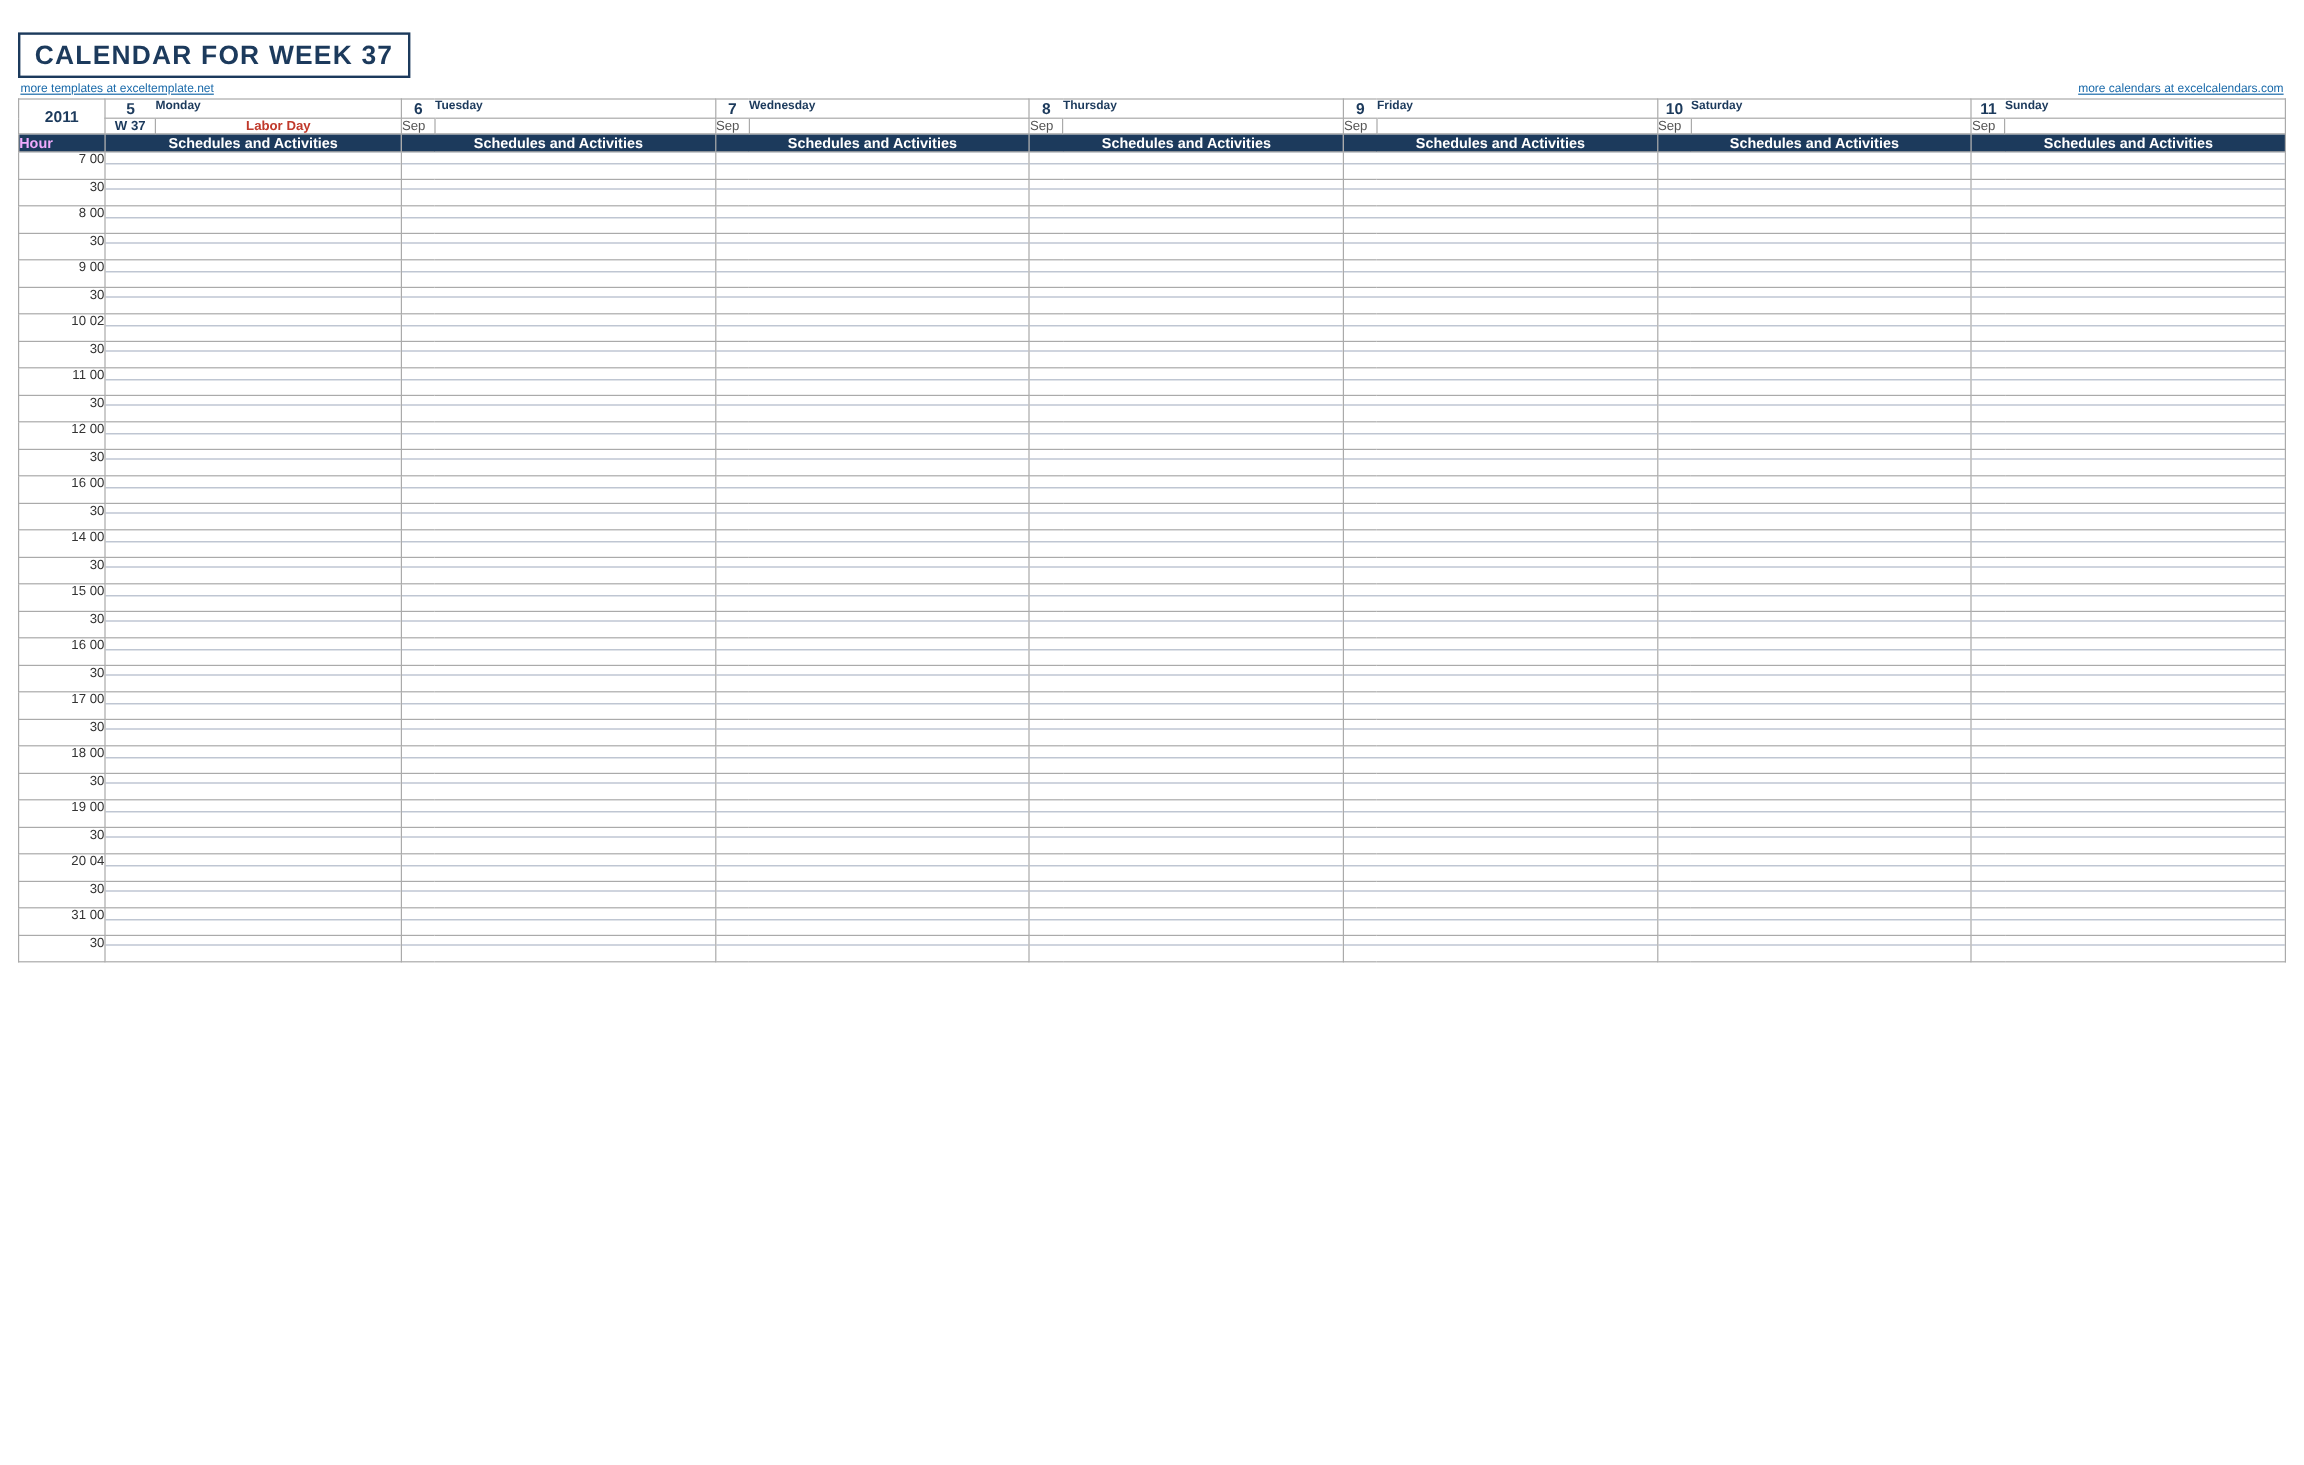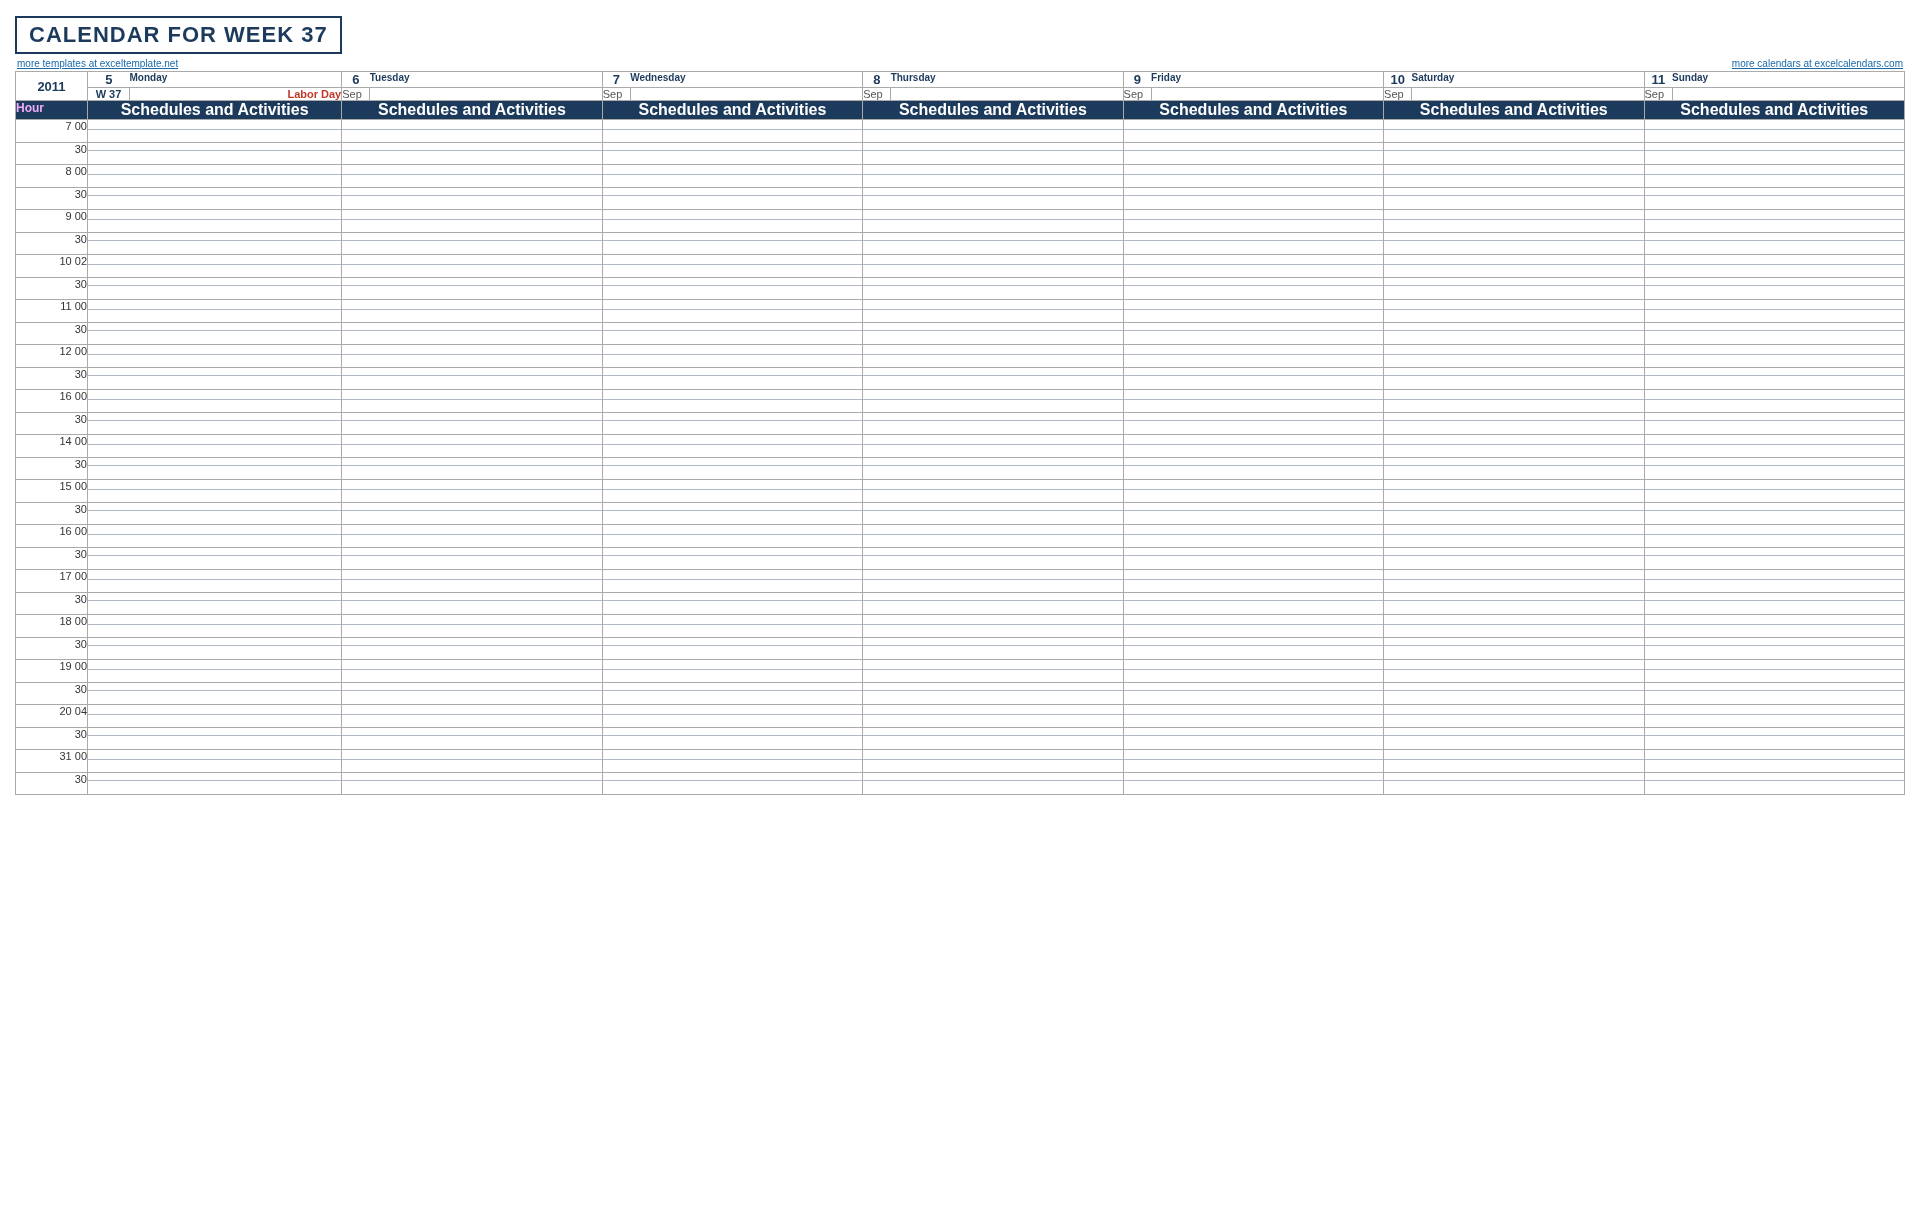--- a/index.html
+++ b/index.html
@@ -5,21 +5,21 @@
     * { box-sizing: border-box; margin: 0; padding: 0; }
     body {
       background: #fff;
       font-family: Arial, sans-serif;
       font-size: 11px;
       color: #222;
     }
     .page {
       width: 1920px;
       min-height: 1221px;
-      padding: 16px 15px 15px 15px;
+      padding: 27px 15px 15px 15px;
       background: #fff;
     }
     .header-row {
       display: flex;
       align-items: center;
       justify-content: space-between;
       margin-bottom: 2px;
     }
     .title-box {
       display: inline-flex;
@@ -96,37 +96,37 @@
       font-size: 11px;
       color: #555;
       text-align: left;
       padding: 2px 4px;
     }
     .labor-day-cell {
       background: #fff;
       font-size: 11px;
       color: #c0392b;
       font-weight: bold;
-      text-align: right;
+      text-align: center;
       padding: 2px 4px;
     }
 
     
     .header-hour-cell {
       background: #1c3a5c;
       color: #f0abfc;
       font-size: 12px;
       font-weight: bold;
       text-align: left;
       padding: 5px 2px;
     }
     .header-sched-cell {
       background: #1c3a5c;
       color: #fff;
-      font-size: 16px;
+      font-size: 12px;
       font-weight: bold;
       text-align: center;
       padding: 5px 2px;
     }
 
     
     .time-hour-cell {
       font-size: 11px;
       color: #333;
       text-align: right;

